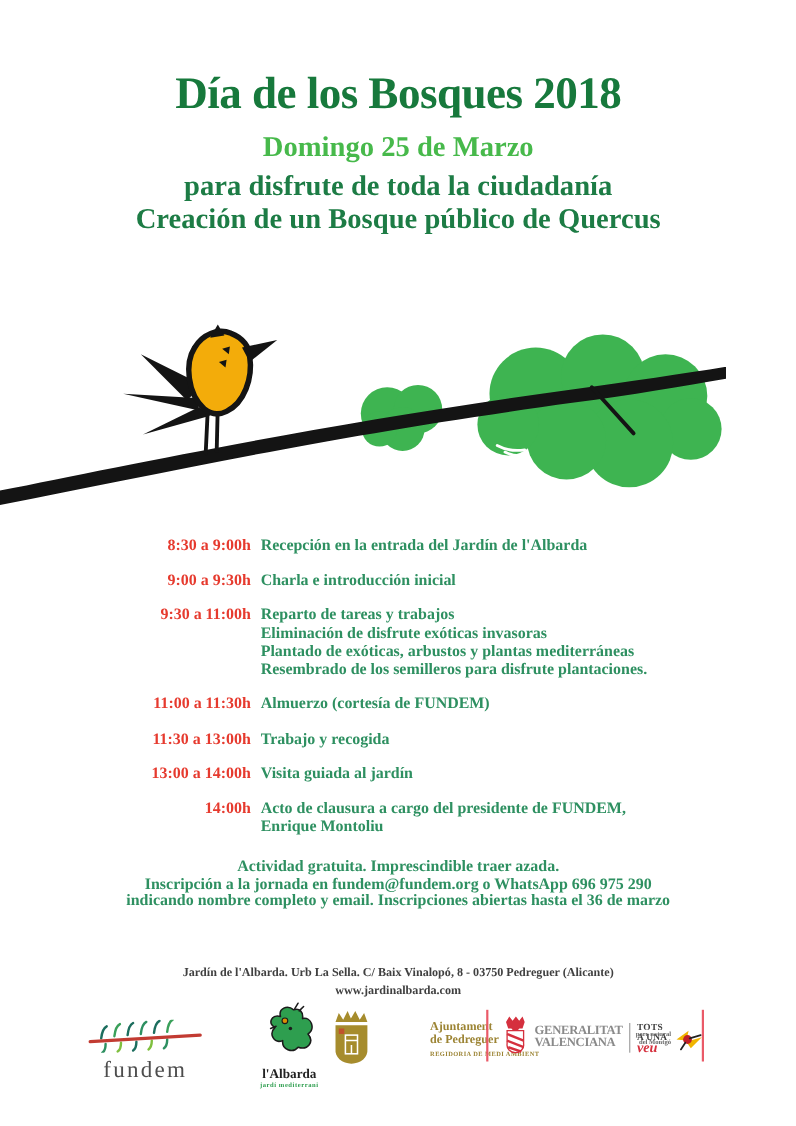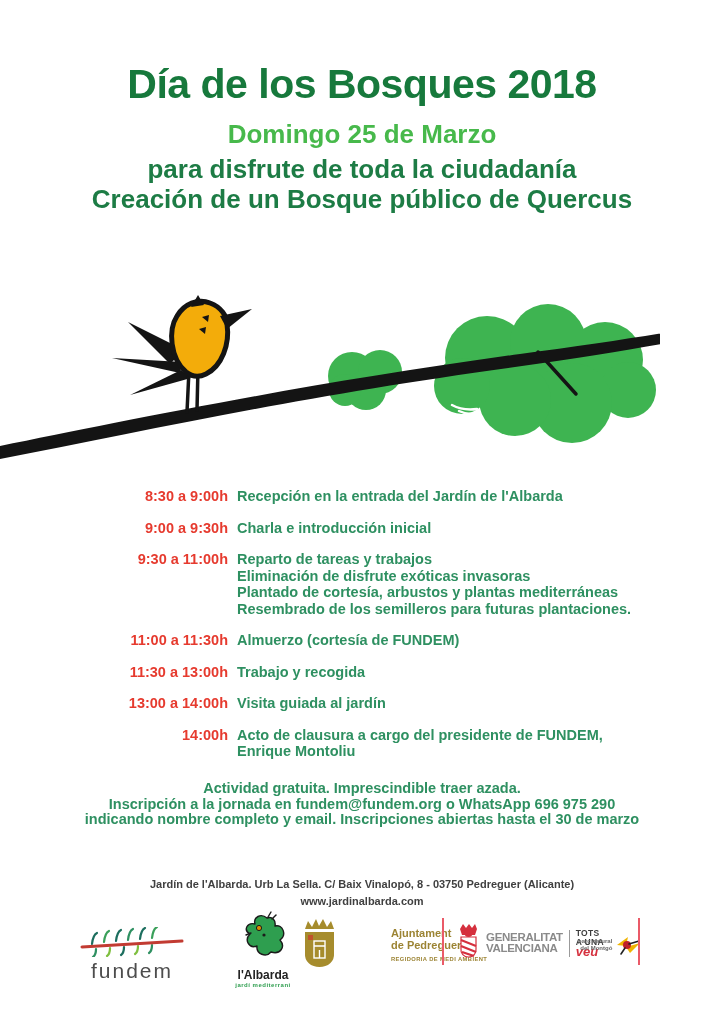--- a/index.html
+++ b/index.html
@@ -1,18 +1,18 @@
 <!DOCTYPE html>
 <html><head>
 <meta charset="utf-8">
 <style>
   html,body{margin:0;padding:0;background:#ffffff;}
   .poster{
     position:relative;width:660px;height:1024px;background:#ffffff;overflow:hidden;
-    font-family:Liberation Sans, sans-serif;
+    font-family:Liberation Serif, serif;
   }
   
   .hdr{position:absolute;top:62px;left:0;width:724px;text-align:center;}
   .hdr h1{
     margin:0;font-size:41px;line-height:44px;font-weight:700;color:#17793c;letter-spacing:-0.5px;
   }
   .hdr .date{
     margin:14px 0 0 0;font-size:26px;line-height:28px;font-weight:700;color:#47b94b;
   }
   .hdr .sub{
@@ -123,22 +123,22 @@
     </div>
     <div class="sched-row">
       <div class="sched-time">9:00 a 9:30h</div>
       <div class="sched-desc">Charla e introducción inicial</div>
     </div>
     <div class="sched-row">
       <div class="sched-time">9:30 a 11:00h</div>
       <div class="sched-desc">
         <div>Reparto de tareas y trabajos</div>
         <div>Eliminación de disfrute exóticas invasoras</div>
-        <div>Plantado de cortesía, arbustos y plantas mediterráneas</div>
-        <div>Resembrado de los semilleros para futuras plantaciones.</div>
+        <div>Plantado de exóticas, arbustos y plantas mediterráneas</div>
+        <div>Resembrado de los semilleros para disfrute plantaciones.</div>
       </div>
     </div>
     <div class="sched-row">
       <div class="sched-time">11:00 a 11:30h</div>
       <div class="sched-desc">Almuerzo (cortesía de FUNDEM)</div>
     </div>
     <div class="sched-row">
       <div class="sched-time">11:30 a 13:00h</div>
       <div class="sched-desc">Trabajo y recogida</div>
     </div>
@@ -151,21 +151,21 @@
       <div class="sched-desc">
         <div>Acto de clausura a cargo del presidente de FUNDEM,</div>
         <div>Enrique Montoliu</div>
       </div>
     </div>
   </div>
 
   <div class="info">
     <div>Actividad gratuita. Imprescindible traer azada.</div>
     <div>Inscripción a la jornada en fundem@fundem.org o WhatsApp 696 975 290</div>
-    <div>indicando nombre completo y email. Inscripciones abiertas hasta el 30 de marzo</div>
+    <div>indicando nombre completo y email. Inscripciones abiertas hasta el 36 de marzo</div>
   </div>
 
   <div class="address">
     <div>Jardín de l'Albarda. Urb La Sella. C/ Baix Vinalopó, 8 - 03750 Pedreguer (Alicante)</div>
     <div>www.jardinalbarda.com</div>
   </div>
 
   <div class="logos">
 
     <div class="logo fundem-wrap">

